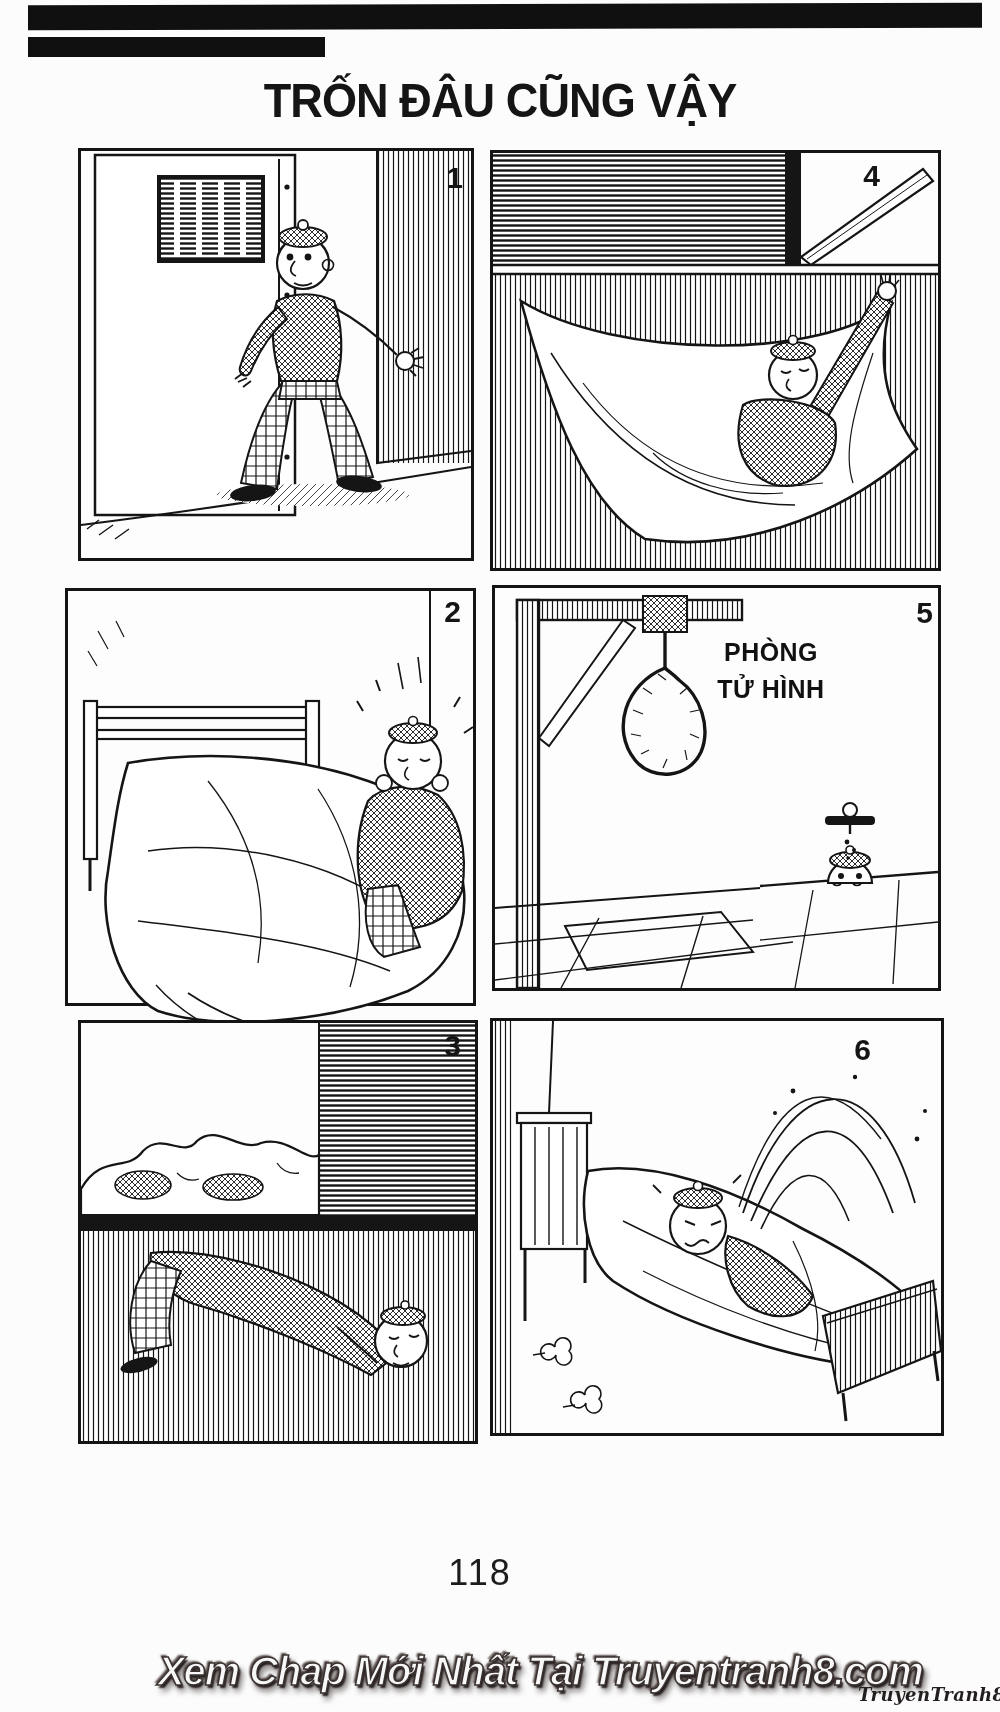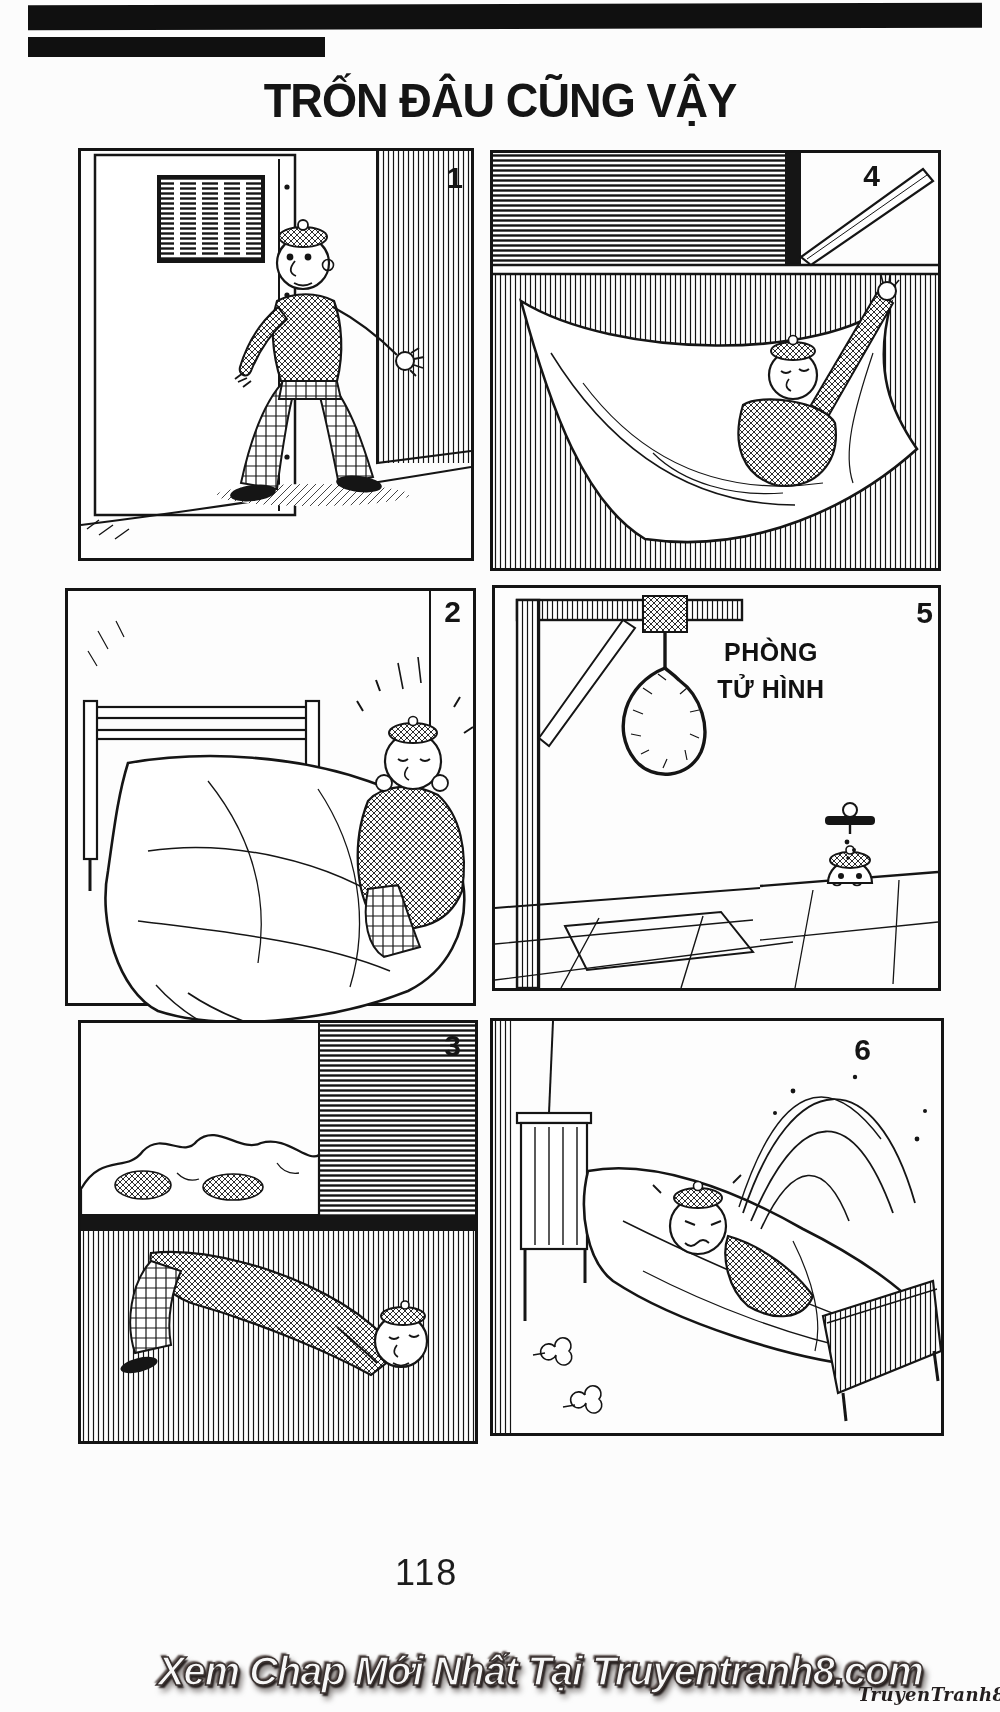--- a/index.html
+++ b/index.html
@@ -19,21 +19,21 @@
   .panel-number{
     position:absolute;font-size:30px;font-weight:700;color:#151515;
     line-height:1;z-index:5;
   }
   .caption{
     position:absolute;text-align:center;font-weight:800;font-size:26px;
     line-height:37px;letter-spacing:0.5px;color:#111;z-index:4;
     transform:scaleX(0.96);white-space:nowrap;
   }
   .pageno{
-    position:absolute;left:395px;top:1552px;width:170px;text-align:left;
+    position:absolute;left:395px;top:1552px;width:170px;text-align:center;
     font-size:36px;letter-spacing:2px;color:#1c1c1c;
   }
   .banner{
     position:absolute;left:158px;top:1648px;white-space:nowrap;
     font-size:41px;font-weight:700;font-style:italic;letter-spacing:-1px;
     color:#f7f7f7;
     -webkit-text-stroke:1.6px #3a3230;
     text-shadow:2px 3px 2px #241d1c, -2px -2px 2px #564b48, 4px 6px 7px rgba(20,10,8,.65);
     transform:scaleX(0.97);transform-origin:left center;
   }

